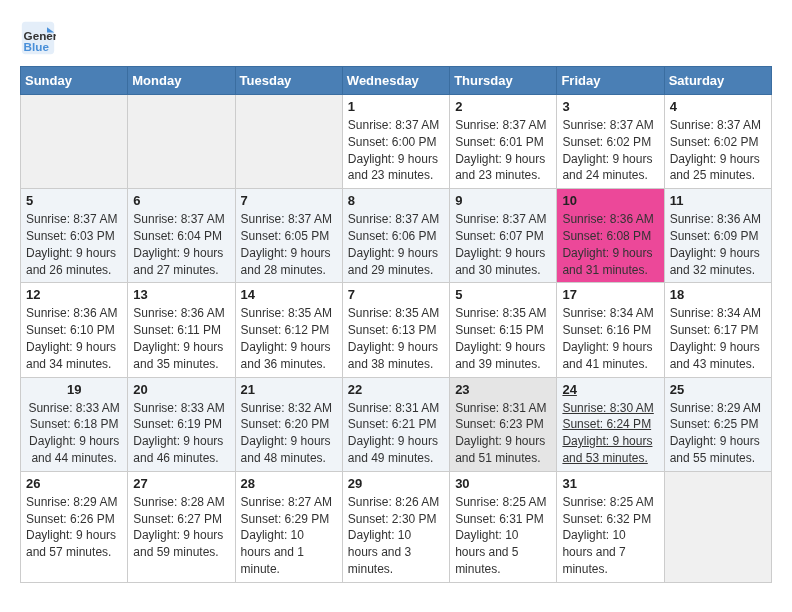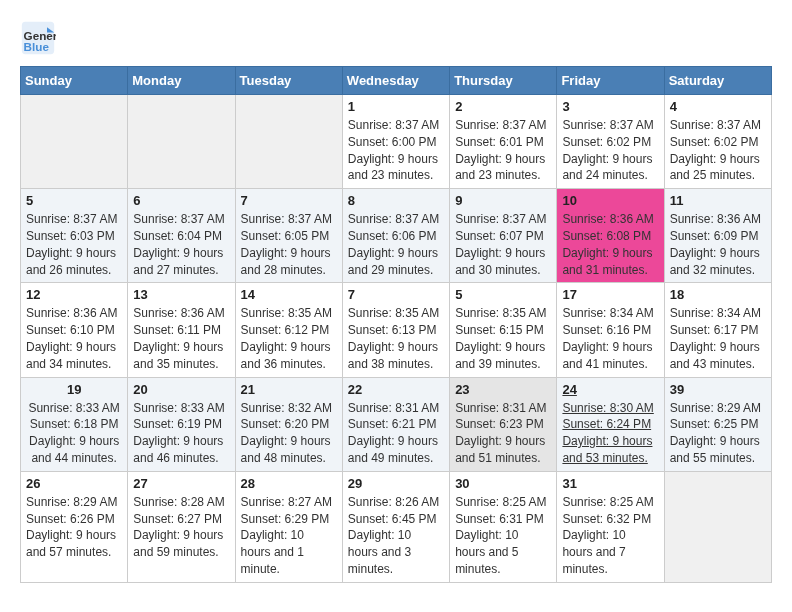--- a/index.html
+++ b/index.html
@@ -268,21 +268,21 @@
 Sunset: 6:23 PM
 Daylight: 9 hours and 51 minutes.</div>
           </td>
           <td style="background: rgb(240, 244, 248); text-decoration: underline;">
             <div class="day-number">24</div>
             <div class="day-info" style="white-space: pre-line;">Sunrise: 8:30 AM
 Sunset: 6:24 PM
 Daylight: 9 hours and 53 minutes.</div>
           </td>
           <td style="background: rgb(240, 244, 248);">
-            <div class="day-number">39</div>
+            <div class="day-number">25</div>
             <div class="day-info" style="white-space: pre-line;">Sunrise: 8:29 AM
 Sunset: 6:25 PM
 Daylight: 9 hours and 55 minutes.</div>
           </td>
         </tr>
         <tr>
           <td>
             <div class="day-number">26</div>
             <div class="day-info" style="white-space: pre-line;">Sunrise: 8:29 AM
 Sunset: 6:26 PM
@@ -296,21 +296,21 @@
           </td>
           <td>
             <div class="day-number">28</div>
             <div class="day-info" style="white-space: pre-line;">Sunrise: 8:27 AM
 Sunset: 6:29 PM
 Daylight: 10 hours and 1 minute.</div>
           </td>
           <td>
             <div class="day-number">29</div>
             <div class="day-info" style="white-space: pre-line;">Sunrise: 8:26 AM
-Sunset: 6:45 PM
+Sunset: 2:30 PM
 Daylight: 10 hours and 3 minutes.</div>
           </td>
           <td>
             <div class="day-number">30</div>
             <div class="day-info" style="white-space: pre-line;">Sunrise: 8:25 AM
 Sunset: 6:31 PM
 Daylight: 10 hours and 5 minutes.</div>
           </td>
           <td>
             <div class="day-number">31</div>

